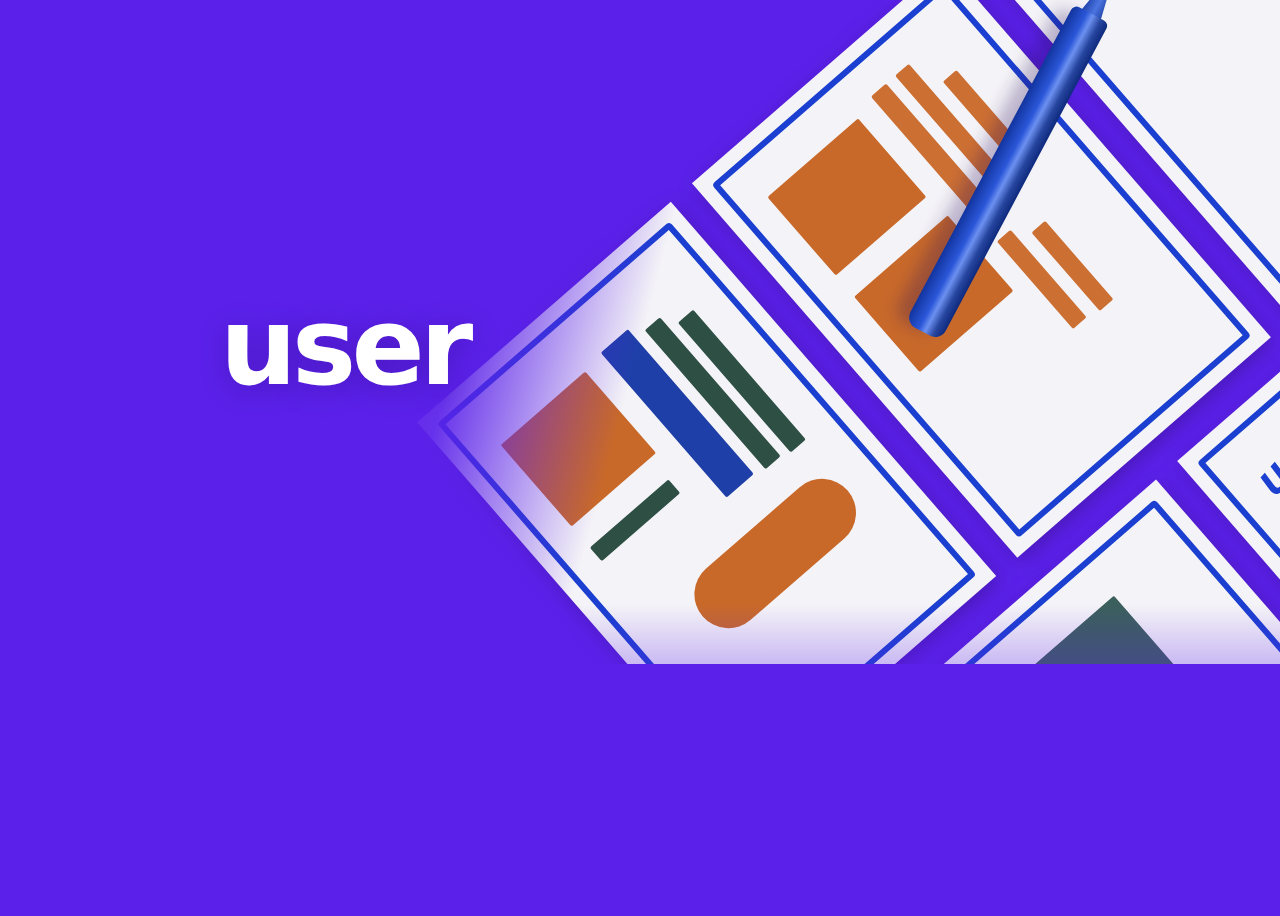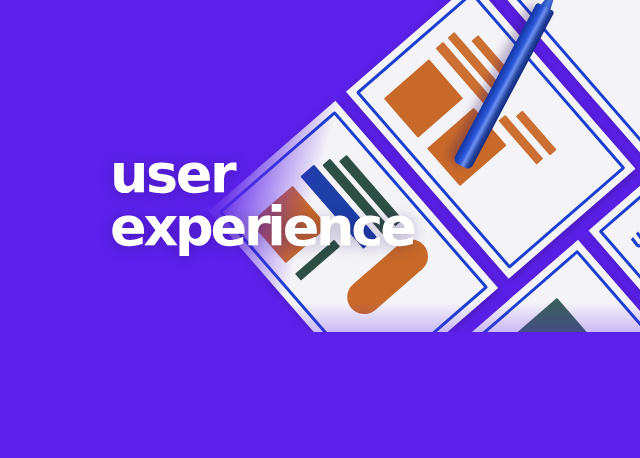--- a/index.html
+++ b/index.html
@@ -140,16 +140,15 @@
 
       <div class="cone"></div>
       <div class="barrel"></div>
     </div>
   </div>
 
   <div id="fade"></div>
 
   <div id="headline">
     <span class="ln">user</span>
-    <span class="ln ln2">experience</span>
   </div>
 
 </div>
 
 </body></html>

